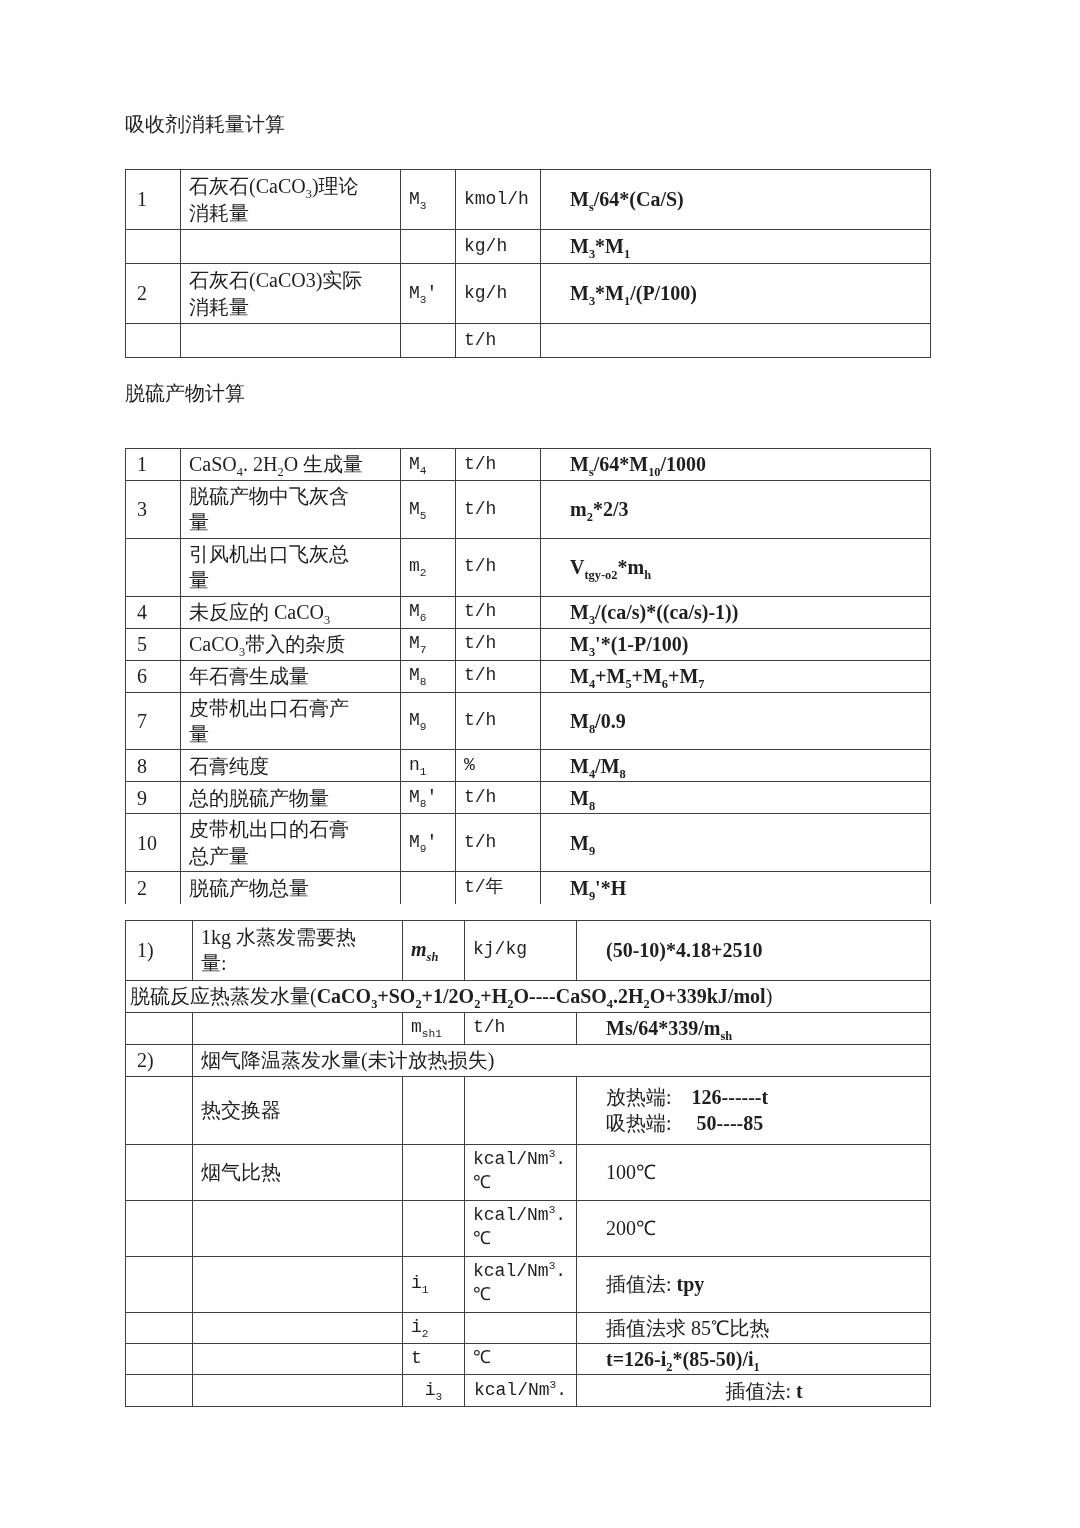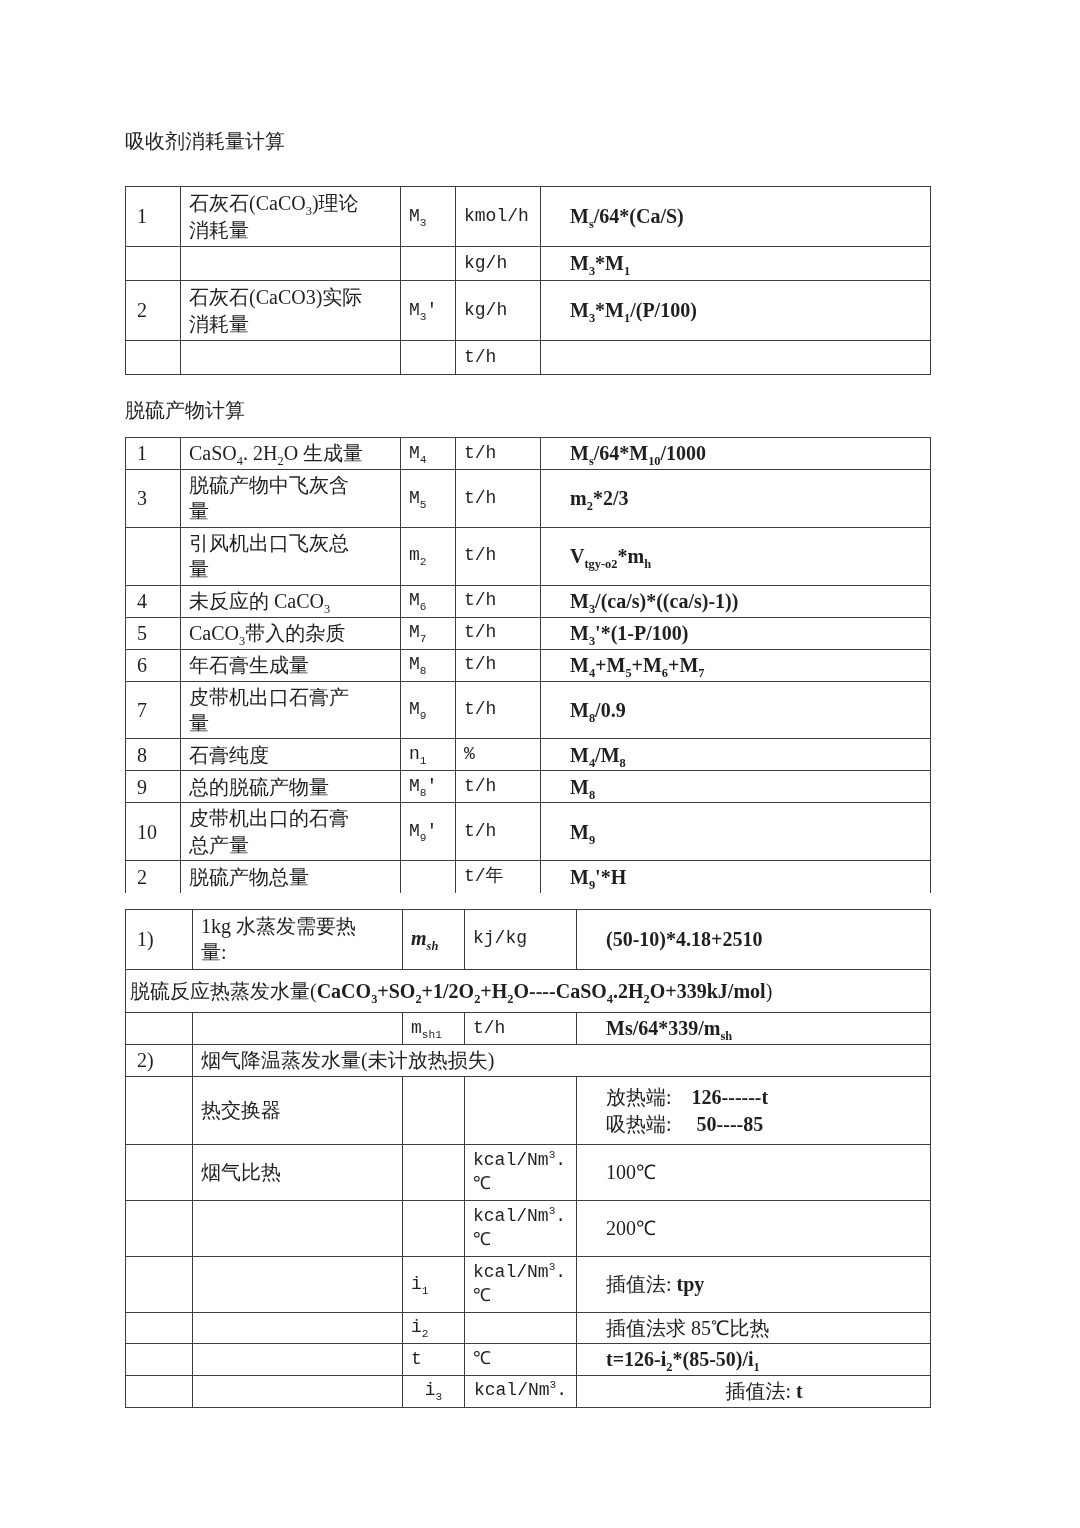--- a/index.html
+++ b/index.html
@@ -1,41 +1,41 @@
 <!DOCTYPE html>
 <html><head>
 <meta charset="utf-8">
 <style>
   html, body { margin: 0; padding: 0; background: #ffffff; }
   .page {
     width: 1080px; height: 1528px; background: #ffffff;
     color: #1f1f1f; position: relative; overflow: hidden;
   }
-  .content { position: absolute; left: 125px; top: 130px; width: 806px; }
+  .content { position: absolute; left: 125px; top: 113px; width: 806px; }
   .sec-title {
     font-family: "Liberation Serif", serif;
     font-size: 20px; font-weight: normal; margin: 0; line-height: 22px;
   }
   #title-1 { margin-bottom: 34px; }
-  #title-2 { margin-bottom: 16px; }
+  #title-2 { margin-bottom: 44px; }
   table.calc { border-collapse: collapse; table-layout: fixed; width: 805px; }
   #t0 { margin-bottom: 24px; }
   #t1 { margin-bottom: 16px; }
   td {
     border: 1px solid #3f3f3f; padding: 2px 8px; vertical-align: middle;
     font-family: "Liberation Serif", serif; font-size: 20px; line-height: 1.32;
     overflow: hidden; word-break: break-word;
   }
   .no-bottom tr:last-child td { border-bottom: none; }
   .c0 { padding-left: 11px; }
   .c1 { text-align: left; }
   .c2, .c3 { font-family: "Liberation Mono", monospace; font-size: 18px; }
   .c2 b { font-family: "Liberation Serif", serif; font-size: 20px; font-style: italic; }
   .c4 { padding-left: 29px; }
-  .span-full { padding: 8px 4px; margin-top: 48px; }
+  .span-full { padding: 2px 4px; margin-top: 48px; }
   .c1span { padding: 2px 8px; }
   sub, sup { font-size: 0.62em; line-height: 0; }
   b { font-weight: bold; }
 </style>
 </head>
 <body>
 
 <div class="page">
   <div class="content">
     <h2 class="sec-title" id="title-1">吸收剂消耗量计算</h2>

